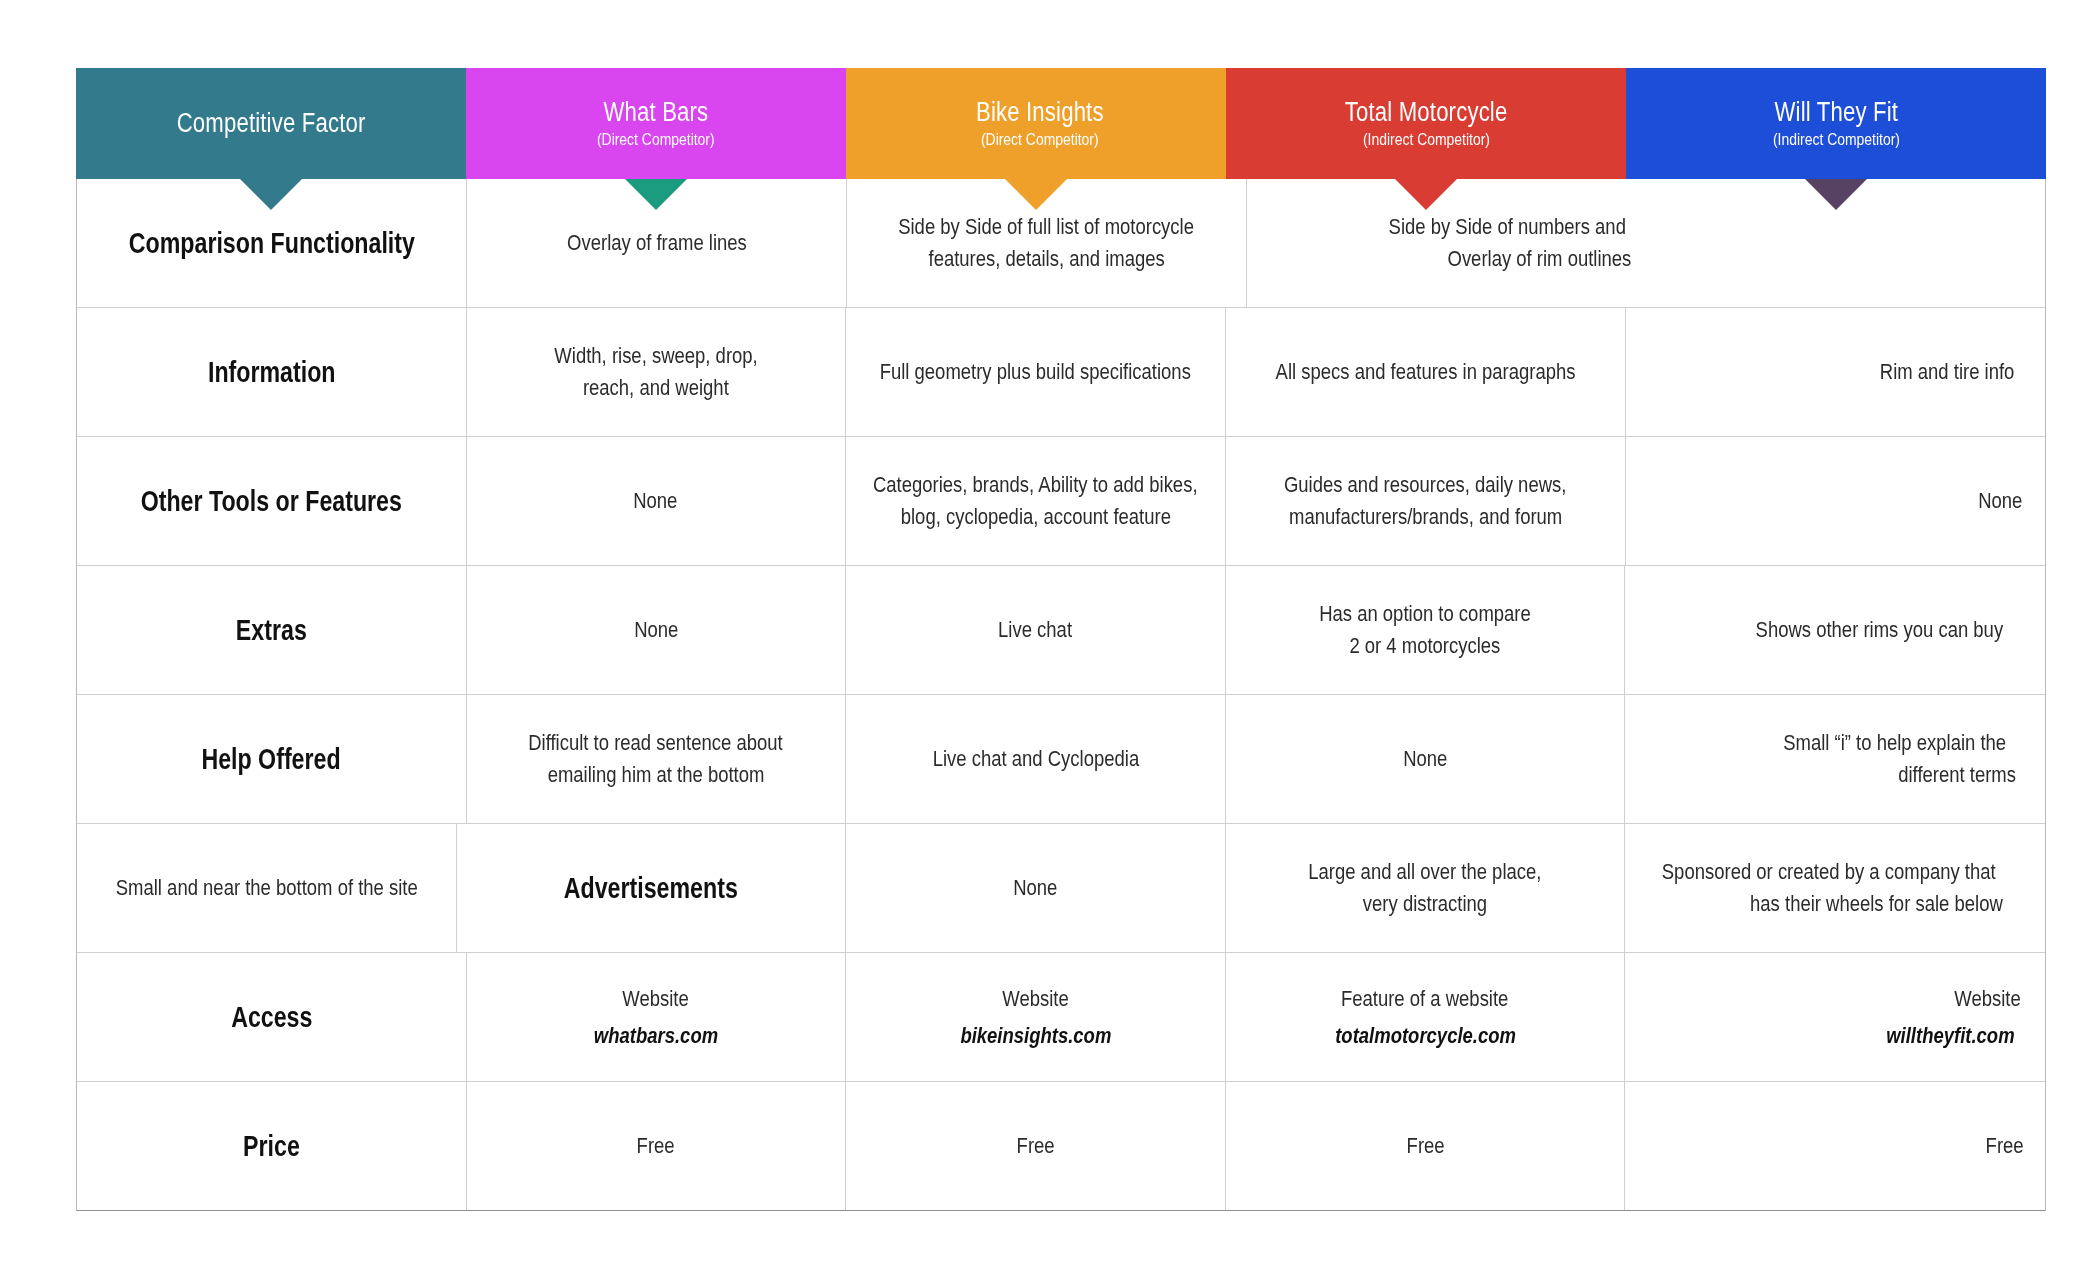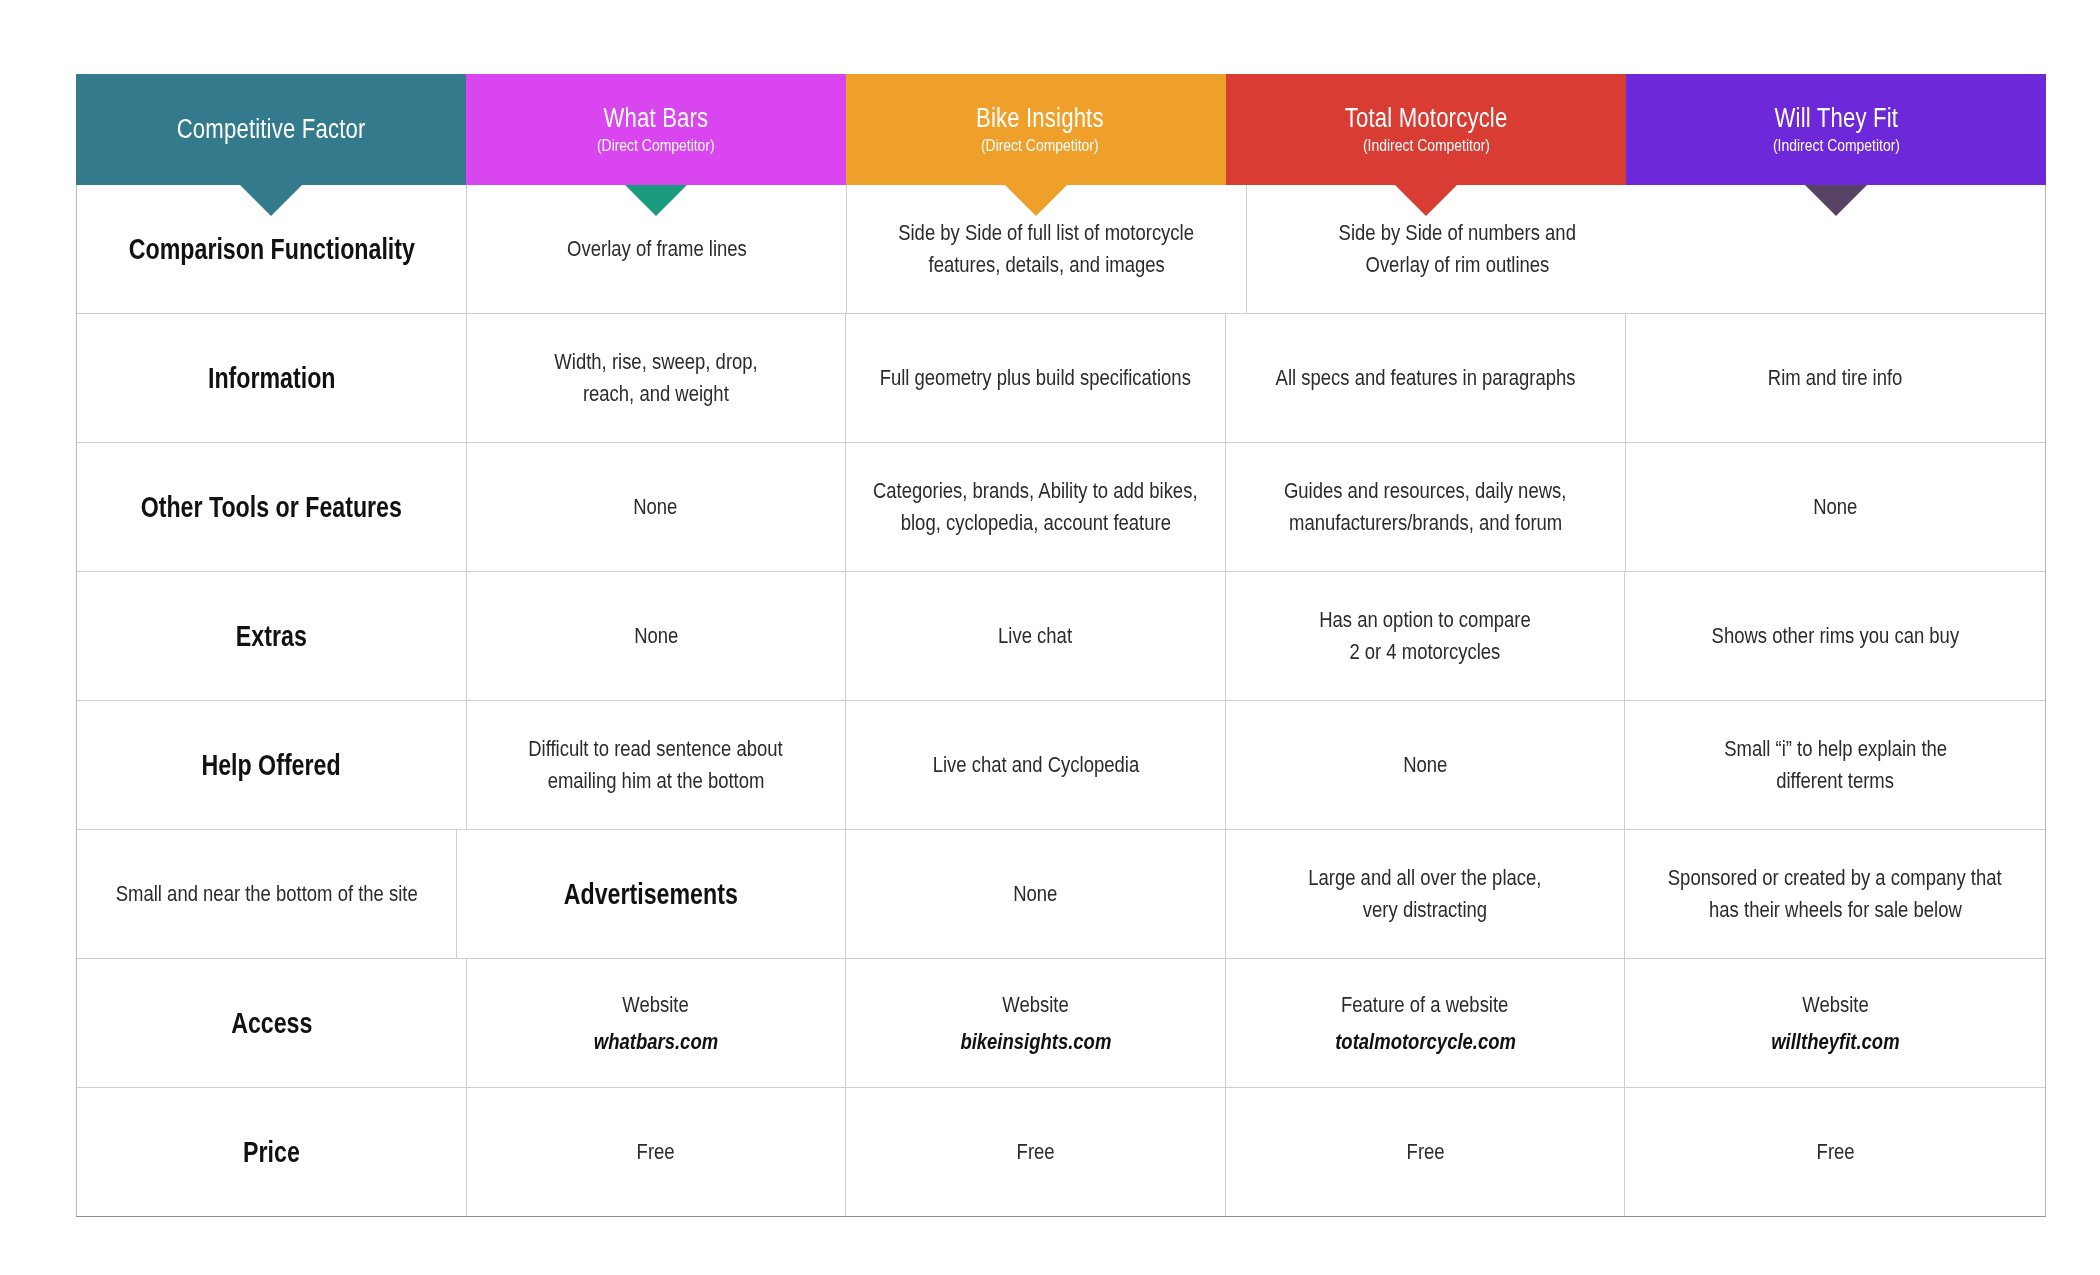--- a/index.html
+++ b/index.html
@@ -7,21 +7,21 @@
   html, body {
     width: 2100px;
     height: 1275px;
     background: #ffffff;
     font-family: "Liberation Sans", sans-serif;
   }
 
   #comparison-table {
     position: absolute;
     left: 76px;
-    top: 74px;
+    top: 68px;
     width: 1970px;
   }
 
   
   .header-row {
     display: flex;
     width: 100%;
     height: 111px;
   }
 
@@ -92,21 +92,21 @@
   .data-cell {
     display: flex;
     flex-direction: column;
     align-items: center;
     justify-content: center;
     text-align: center;
     padding: 14px 18px;
     border-right: 1px solid #cfcfcf;
     min-height: 128px;
   }
-  .data-cell:last-child { border-right: none; }
+  .data-cell:last-child { border-right: none; align-items: flex-end; }
 
   
   .row-label {
     font-size: 29px;
     font-weight: bold;
     color: #111111;
     transform: scaleX(0.80);
     white-space: nowrap;
     line-height: 1.2;
   }
@@ -146,21 +146,21 @@
       <div class="header-cell col-2" style="background: rgb(239, 160, 42); color: rgb(239, 160, 42);">
         <div class="h-title" style="color: rgb(255, 255, 255);">Bike Insights</div>
         <div class="h-sub" style="color: rgb(255, 255, 255);">(Direct Competitor)</div>
         <div class="header-pointer"></div>
       </div>
       <div class="header-cell col-3" style="background: rgb(216, 60, 50); color: rgb(216, 60, 50);">
         <div class="h-title" style="color: rgb(255, 255, 255);">Total Motorcycle</div>
         <div class="h-sub" style="color: rgb(255, 255, 255);">(Indirect Competitor)</div>
         <div class="header-pointer"></div>
       </div>
-      <div class="header-cell col-4" style="background: #6d28d9; color: rgb(88, 66, 99);">
+      <div class="header-cell col-4" style="background: #1d4ed8; color: rgb(88, 66, 99);">
         <div class="h-title" style="color: rgb(255, 255, 255);">Will They Fit</div>
         <div class="h-sub" style="color: rgb(255, 255, 255);">(Indirect Competitor)</div>
         <div class="header-pointer"></div>
       </div>
     </div>
 
   <div class="body-grid">
       <div class="data-row">
         <div class="data-cell col-0">
           <div class="row-label">Comparison Functionality</div>

